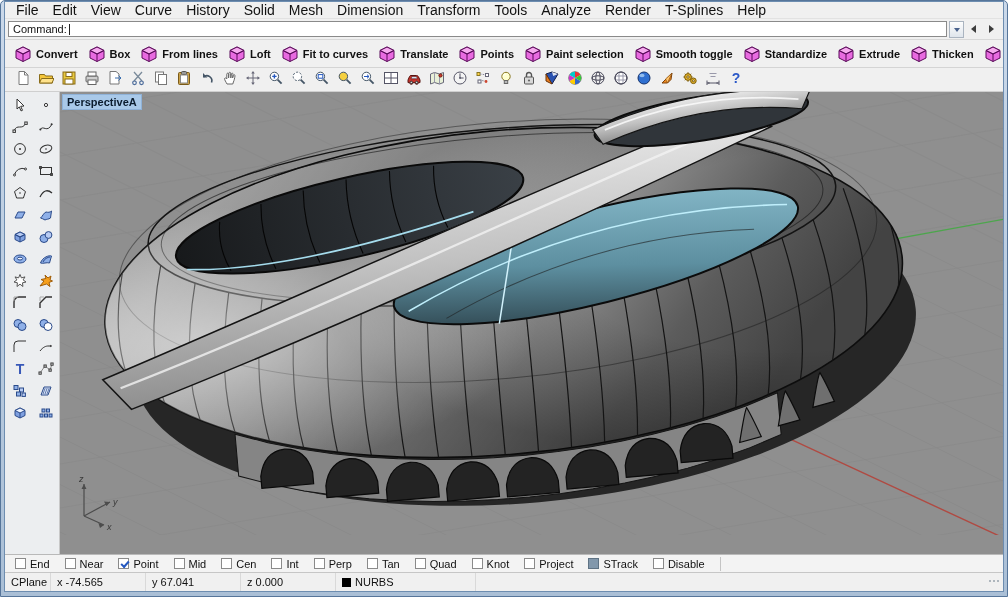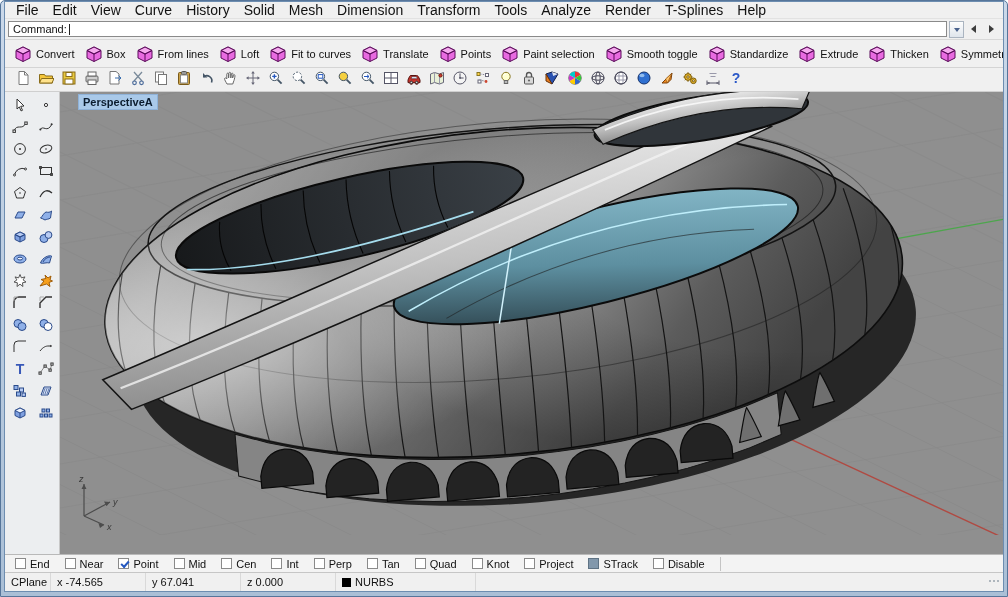--- a/index.html
+++ b/index.html
@@ -34,35 +34,35 @@
   .cmd-ctrls { display:flex; align-items:center; height:17px; margin-left:2px; }
   .spinner { width:15px; height:17px; border:1px solid #aab4c0; background:linear-gradient(#fdfdfd,#dfe5ec);
              display:flex; flex-direction:column; align-items:center; justify-content:center; gap:2px; }
   .tri-up { width:0; height:0; border-left:3px solid transparent; border-right:3px solid transparent; border-bottom:4px solid #4a6franchise; border-bottom-color:#49618c; }
   .tri-down { width:0; height:0; border-left:3px solid transparent; border-right:3px solid transparent; border-top:4px solid #49618c; }
   .hbtn { width:18px; height:17px; display:flex; align-items:center; justify-content:center; }
   .tri-left { width:0; height:0; border-top:4px solid transparent; border-bottom:4px solid transparent; border-right:5px solid #3c3c3c; }
   .tri-right { width:0; height:0; border-top:4px solid transparent; border-bottom:4px solid transparent; border-left:5px solid #3c3c3c; }
   
   .tsbar { height:28px; background:#f0f0f0; display:flex; align-items:center; padding-left:6px;
-           border-bottom:1px solid #d4d4d4; overflow:hidden; white-space:nowrap; }
+           border-bottom:1px solid #d4d4d4; overflow:hidden; white-space:nowrap;font-weight:bold; }
   .ts-btn { display:inline-flex; align-items:center; gap:3px; padding:2px 4px 2px 2px; margin-right:3px; cursor:default; }
   .ts-icon { width:20px; height:20px; display:inline-block; }
   .ts-label { font-size:11px; color:#111; }
   
   .stdbar { height:24px; background:#f0f0f0; display:flex; align-items:center; padding-left:8px; gap:3px;
             border-bottom:1px solid #cfcfcf; }
   .std-btn { width:20px; height:20px; border:none; background:transparent; display:flex; align-items:center; justify-content:center; }
   
   .main { flex:1; display:flex; overflow:hidden; }
   .sidebar { width:55px; background:#eceef0; border-right:1px solid #c8c8c8; padding:3px 2px;
              display:grid; grid-template-columns:25px 25px; grid-auto-rows:22px; gap:0 1px; align-content:start; }
   .sb-btn { width:25px; height:22px; border:none; background:transparent; display:flex; align-items:center; justify-content:center; }
   .viewport { flex:1; position:relative; background:#8f8f8f; overflow:hidden; }
-  .vp-label { position:absolute; left:18px; top:2px; background:#a9c9e9; color:#0b1c2e; font-size:11px;
+  .vp-label { position:absolute; left:2px; top:2px; background:#a9c9e9; color:#0b1c2e; font-size:11px;
               font-weight:bold; padding:1px 4px; border:1px solid #8fb2d8; }
   .axis-ind { position:absolute; left:8px; bottom:24px; }
   
   .osnapbar { height:18px; background:#f3f3f3; border-top:1px solid #b9b9b9; display:flex; align-items:center; padding-left:10px; }
   .os-item { display:flex; align-items:center; margin-right:15px; cursor:default; }
   .cb { width:11px; height:11px; background:#fff; border:1px solid #8a8a8a; margin-right:4px; position:relative; }
   .cb.checked::after { content:""; position:absolute; left:2px; top:2px; width:6px; height:3px;
                        border-left:2px solid #2458c0; border-bottom:2px solid #2458c0; transform:rotate(-48deg); }
   .cb.filled { background:#8298ac; border-color:#5f7384; }
   .os-label { font-size:11px; color:#111; }

